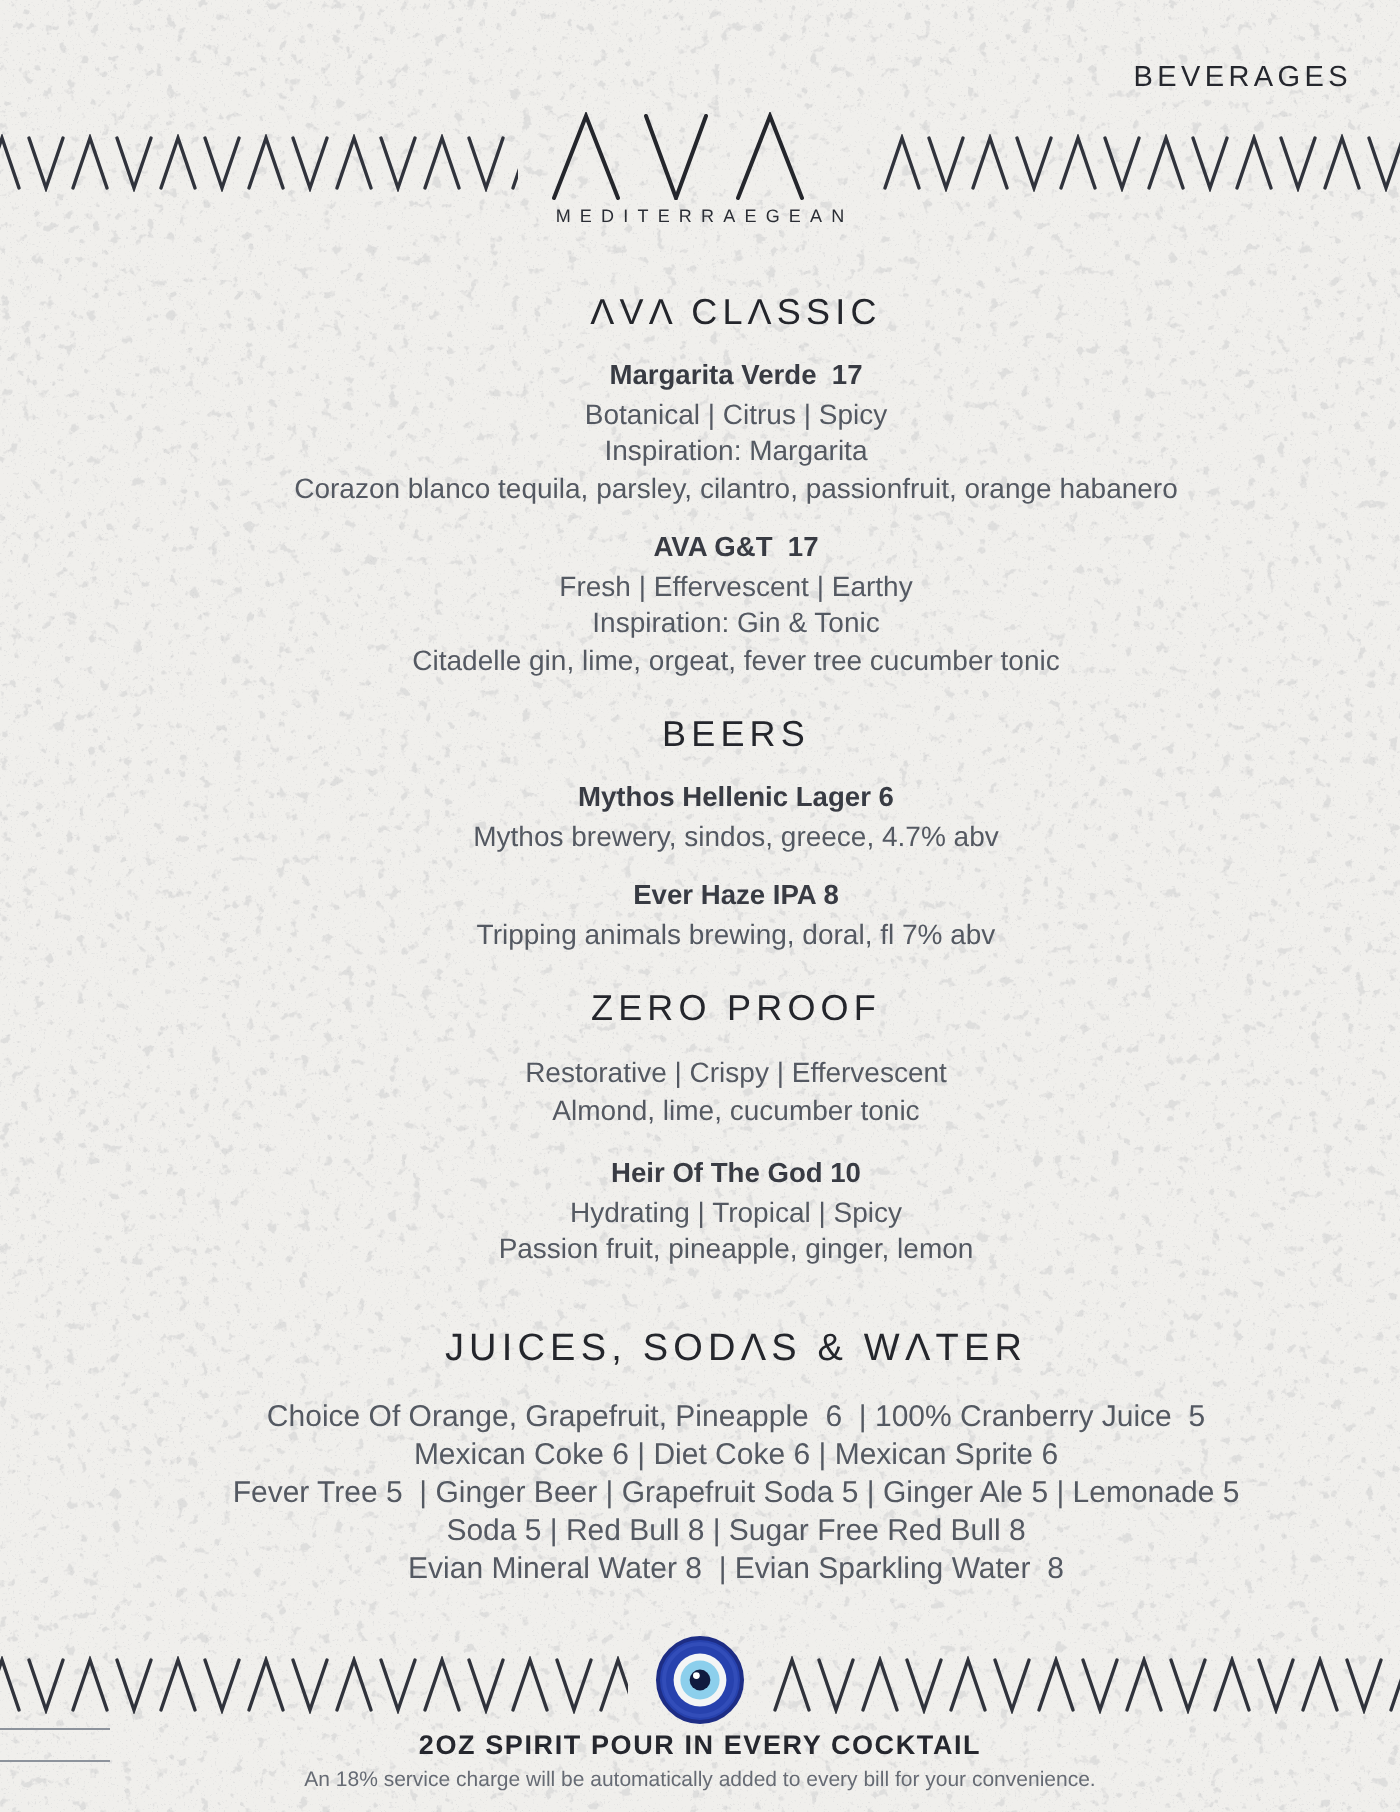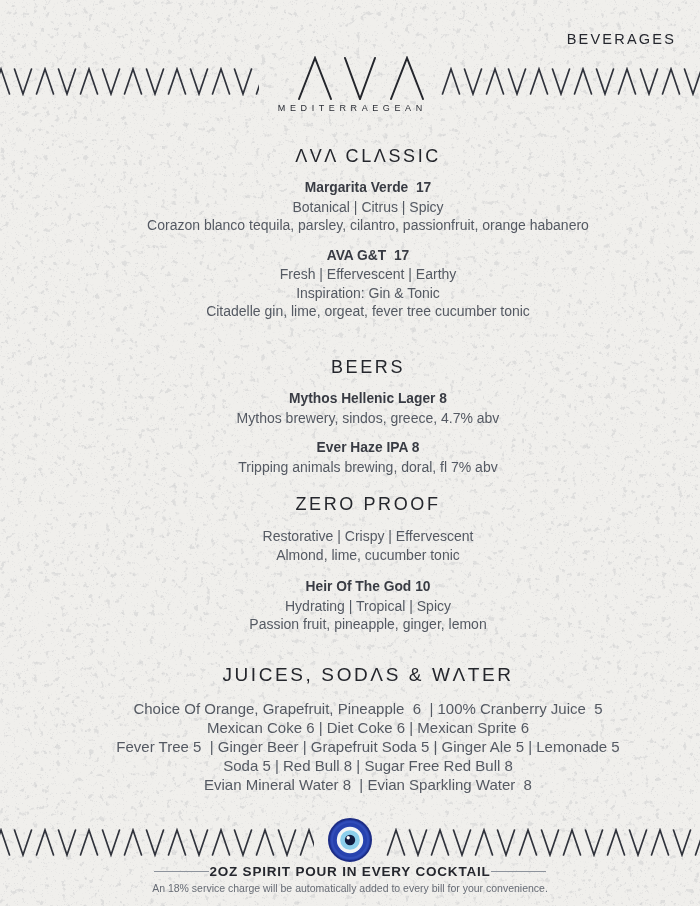--- a/index.html
+++ b/index.html
@@ -12,21 +12,21 @@
   .texture{position:absolute; inset:0; pointer-events:none;}
   .beverages{
     position:absolute; top:31px; right:24px;
     font-size:14.5px; letter-spacing:2.2px; color:#25272e; font-weight:500;
   }
   .header-band{
     position:absolute; top:56px; left:0; right:0;
     display:flex; align-items:flex-start;
   }
   .zz-strip{flex:1 1 auto; overflow:hidden; margin-top:11px; height:29px;}
-  .logo-block{display:flex; flex-direction:column; align-items:flex-end; margin:0 14px; flex:0 0 auto;}
+  .logo-block{display:flex; flex-direction:column; align-items:flex-start; margin:0 14px; flex:0 0 auto;}
   .logo-sub{
     margin-top:3px; font-size:9px; letter-spacing:4.6px; text-indent:4.6px;
     color:#2a2d34; white-space:nowrap;
   }
   .menu-section{position:absolute; left:0; right:0; text-align:center;padding-left:36px;}
   .sec-title{
     font-size:18px; letter-spacing:2.6px; color:#24262c; font-weight:500;
     height:22px; line-height:22px; margin-bottom:9px; white-space:pre-wrap;
   }
   .sec-title.big{font-size:19px; height:24px; line-height:24px; margin-bottom:12px;}
@@ -46,21 +46,21 @@
   .footer-band{
     position:absolute; top:818px; left:0; right:0; height:48px;
     display:flex; align-items:center;
   }
   .footer-band .zz-strip{margin-top:0; flex:1 1 auto;}
   .eye-wrap{flex:0 0 auto; margin:0 13px;}
   .footer-note{
     position:absolute; top:864px; left:0; right:0; text-align:center;
   }
   .note-title-row{
-    display:flex; align-items:center; justify-content:center; 
+    display:flex; justify-content:center; flex-direction:column;
   }
   .note-divider{width:55px; height:0; border-top:1px solid #8d939c;}
   .note-title{
     font-size:13.5px; font-weight:bold; letter-spacing:0.8px; color:#25272e;
     white-space:nowrap;
   }
   .note-sub{
     margin-top:3px; font-size:10.5px; color:#666b74;
   }
 </style>
@@ -112,34 +112,35 @@
       </defs>
       <rect width="100%" height="29" fill="url(#zz2)"></rect>
     </svg>
   </div>
 
   <div class="menu-section" style="top:145px;">
     <div class="sec-title">ΛVΛ CLΛSSIC</div>
     <div class="menu-item">
       <div class="item-name">Margarita Verde  17</div>
       <div class="line">Botanical | Citrus | Spicy</div>
+      <div class="line">Inspiration: Margarita</div>
       <div class="line">Corazon blanco tequila, parsley, cilantro, passionfruit, orange habanero</div>
     </div>
     <div class="menu-item">
       <div class="item-name">AVA G&amp;T  17</div>
       <div class="line">Fresh | Effervescent | Earthy</div>
       <div class="line">Inspiration: Gin &amp; Tonic</div>
       <div class="line">Citadelle gin, lime, orgeat, fever tree cucumber tonic</div>
     </div>
   </div>
 
   <div class="menu-section" style="top:356px;">
     <div class="sec-title">BEERS</div>
     <div class="menu-item">
-      <div class="item-name">Mythos Hellenic Lager 8</div>
+      <div class="item-name">Mythos Hellenic Lager 6</div>
       <div class="line">Mythos brewery, sindos, greece, 4.7% abv</div>
     </div>
     <div class="menu-item">
       <div class="item-name">Ever Haze IPA 8</div>
       <div class="line">Tripping animals brewing, doral, fl 7% abv</div>
     </div>
   </div>
 
   <div class="menu-section" style="top:493px;">
     <div class="sec-title">ZERO PROOF</div>

